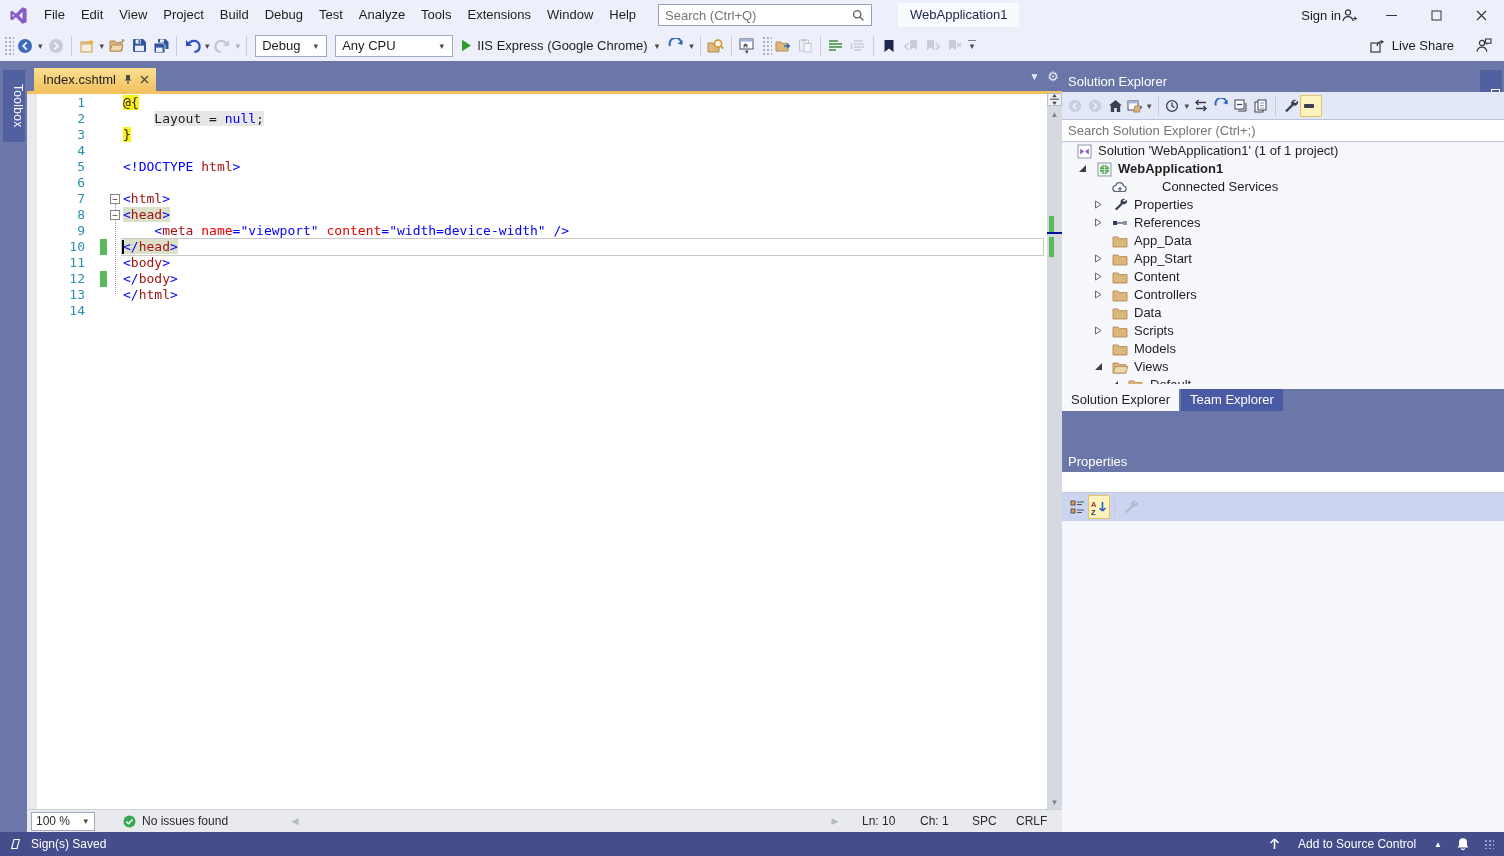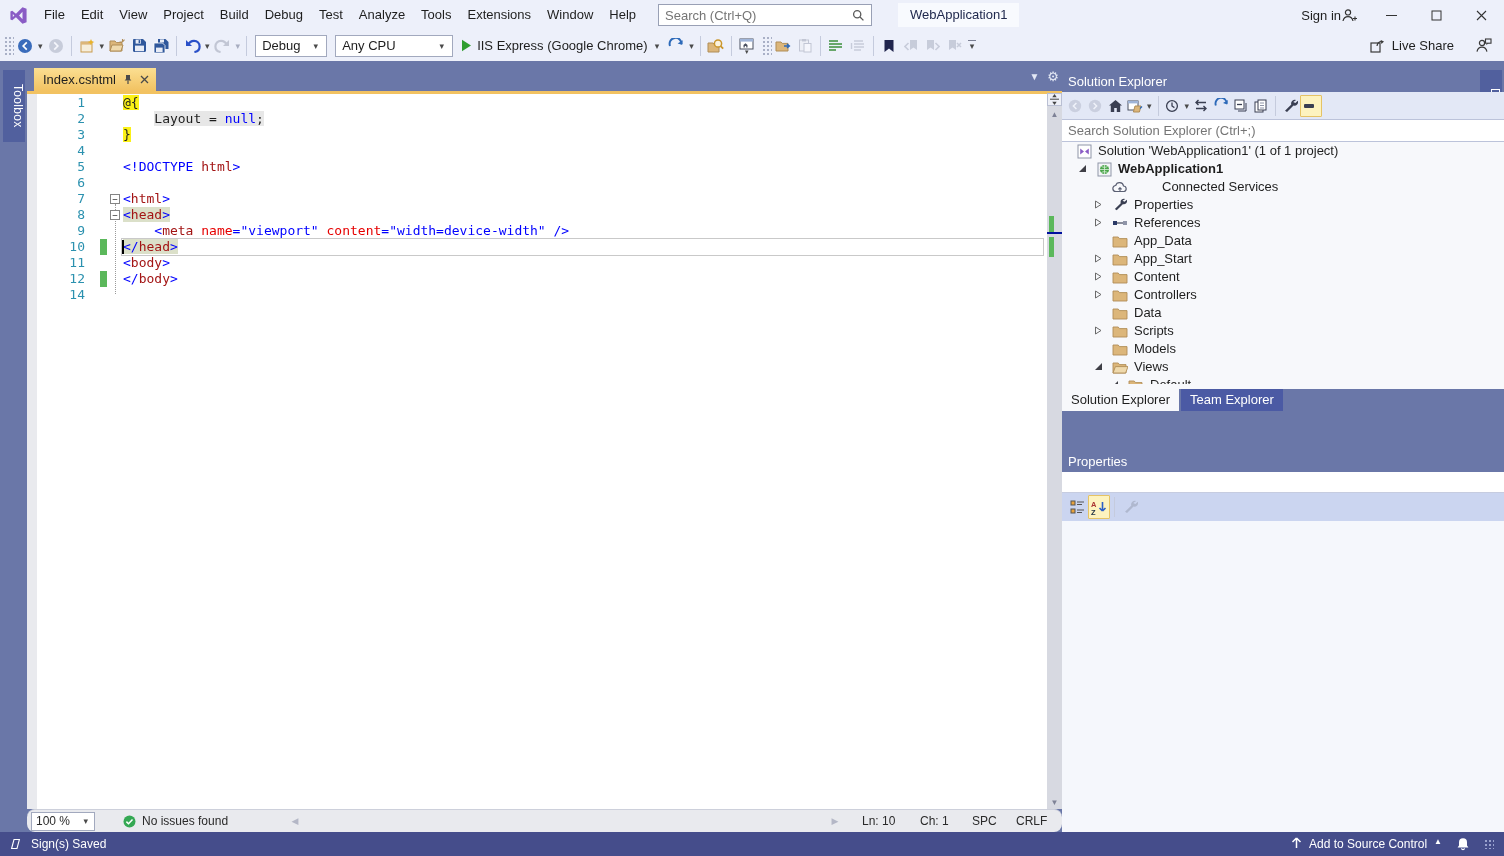--- a/index.html
+++ b/index.html
@@ -60,21 +60,21 @@
   .foldguide { position:absolute; left:88px; top:110px; height:90px; border-left:1px dotted #9a9a9a; }
 
   
   .vsb { position:absolute; right:0; top:33px; bottom:23px; width:15px; background:#D7D9E1; }
   .vsb .splitter { position:absolute; left:0; top:-1px; width:15px; height:13px; background:#EEF0F7; border:1px solid #B9BFD3; display:flex; align-items:center; justify-content:center; }
   .sbarrow { position:absolute; left:0; width:15px; height:14px; color:#7E8296; font-size:8px; display:flex; align-items:center; justify-content:center; }
   .vsb .mark-g { position:absolute; left:2px; width:5px; background:var(--chgreen,#5BB85B); }
   .vsb .mark-caret { position:absolute; left:0; right:0; height:2px; background:#00119E; }
 
   
-  .ebottom { position:absolute; left:0; right:0; bottom:0; height:23px; background:#E9EAEE; border-top:1px solid #CDD0DB; display:flex; align-items:center; font-size:12px; color:#2a2a2a;border-radius:8px; }
+  .ebottom { position:absolute; left:0; right:0; bottom:0; height:23px; background:#E9EAEE; border-top:1px solid #CDD0DB; display:flex; align-items:center; font-size:12px; color:#2a2a2a; }
   .zoombox { width:64px; height:19px; background:#fff; border:1px solid #A2A9BE; margin-left:4px; display:flex; align-items:center; padding:0 4px; }
   .zoombox span.zv { flex:1; }
   .issues { display:flex; align-items:center; gap:6px; margin-left:28px; }
   .hsb { flex:1; height:15px; margin:0 20px 0 60px; position:relative; }
   .hsb .ar { position:absolute; top:0; width:14px; height:15px; color:#B4B7C6; font-size:9px; display:flex; align-items:center; justify-content:center; }
   .estat { display:flex; gap:0; }
   .estat span { display:inline-block; text-align:left; }
 
   
   .panel { position:absolute; left:1062px; width:500px; z-index:6; }
@@ -102,21 +102,21 @@
   .props-combo { height:21px; background:#fff; border-bottom:1px solid #C6CCE0; display:flex; align-items:center; justify-content:flex-end; padding:0 6px; color:#444; }
   .props-toolbar { height:28px; background:#CBD5F0; display:flex; align-items:center; padding:0 4px; }
   .props-body { height:311px; background:#F5F7FC; }
   .selbtn { background:#FDF3BF; border:1px solid #E5C365 !important; }
   .btnbox { border:1px solid transparent; }
 
   
   .statusbar { position:absolute; left:0; bottom:0; width:1504px; height:24px; background:var(--sbar,#454D8B); color:#fff; display:flex; align-items:center; font-size:12px; z-index:40; }
   .sb-left { display:flex; align-items:center; gap:8px; padding:0 8px; }
   .sb-right { margin-left:auto; display:flex; align-items:center; gap:14px; padding-right:10px; }
-  .sb-src { display:flex; gap:7px; }
+  .sb-src { display:flex; align-items:center; gap:18px; }
   .grip { width:10px; height:10px; background:
      radial-gradient(circle,#9aa2cf 1px,transparent 1.2px); background-size:4px 4px; }
 
   svg { display:block; }
 </style>
 </head>
 <body>
 
 <div class="titlebar">
   <div class="vslogo">
@@ -392,20 +392,21 @@
         <div class="row"><span class="ln">3</span><span class="chg"></span><span class="foldc"></span><span class="txt"><span class="b-y">}</span></span></div>
         <div class="row"><span class="ln">4</span><span class="chg"></span><span class="foldc"></span><span class="txt"></span></div>
         <div class="row"><span class="ln">5</span><span class="chg"></span><span class="foldc"></span><span class="txt"><span class="c-k">&lt;!DOCTYPE </span><span class="c-tag">html</span><span class="c-k">&gt;</span></span></div>
         <div class="row"><span class="ln">6</span><span class="chg"></span><span class="foldc"></span><span class="txt"></span></div>
         <div class="row"><span class="ln">7</span><span class="chg"></span><span class="foldc"><span class="foldbox">−</span></span><span class="txt"><span class="c-k">&lt;</span><span class="c-tag">html</span><span class="c-k">&gt;</span></span></div>
         <div class="row"><span class="ln">8</span><span class="chg"></span><span class="foldc"><span class="foldbox">−</span></span><span class="txt"><span class="c-k b-m">&lt;</span><span class="c-tag b-m">head</span><span class="c-k b-m">&gt;</span></span></div>
         <div class="row"><span class="ln">9</span><span class="chg"></span><span class="foldc"></span><span class="txt"><span>    </span><span class="c-k">&lt;</span><span class="c-tag">meta</span><span> </span><span class="c-attr">name</span><span class="c-k">=</span><span class="c-val">"viewport"</span><span> </span><span class="c-attr">content</span><span class="c-k">=</span><span class="c-val">"width=device-width"</span><span> </span><span class="c-k">/&gt;</span></span></div>
         <div class="row"><span class="ln">10</span><span class="chg on"></span><span class="foldc"></span><span class="txt"><span class="c-k b-m">&lt;/</span><span class="c-tag b-m">head</span><span class="c-k b-m">&gt;</span></span></div>
         <div class="row"><span class="ln">11</span><span class="chg"></span><span class="foldc"></span><span class="txt"><span class="c-k">&lt;</span><span class="c-tag">body</span><span class="c-k">&gt;</span></span></div>
         <div class="row"><span class="ln">12</span><span class="chg on"></span><span class="foldc"></span><span class="txt"><span class="c-k">&lt;/</span><span class="c-tag">body</span><span class="c-k">&gt;</span></span></div>
+        <div class="row"><span class="ln">13</span><span class="chg"></span><span class="foldc"></span><span class="txt"><span class="c-k">&lt;/</span><span class="c-tag">html</span><span class="c-k">&gt;</span></span></div>
         <div class="row"><span class="ln">14</span><span class="chg"></span><span class="foldc"></span><span class="txt"></span></div>
       </div>
     <div class="curline"></div>
     <div class="caret"></div>
   </div>
 
   <div class="vsb">
     <div class="splitter">
       <svg width="9" height="11" viewBox="0 0 9 11">
           <path d="M4.5 0l2.2 3.2H2.3z" fill="#444"></path>

